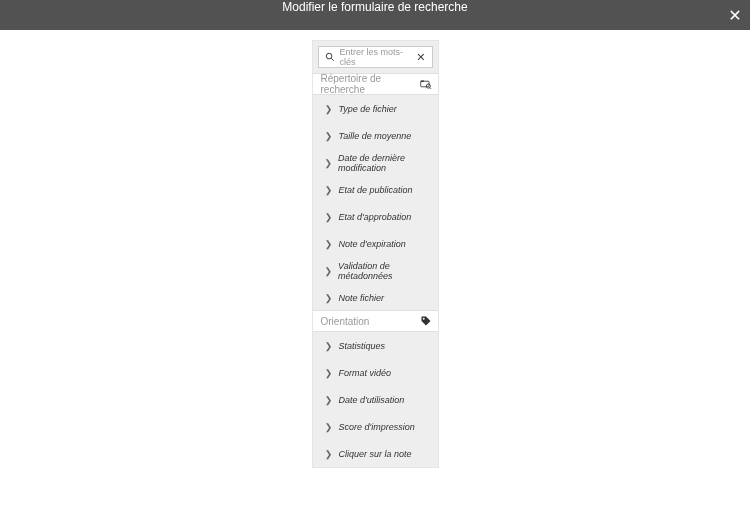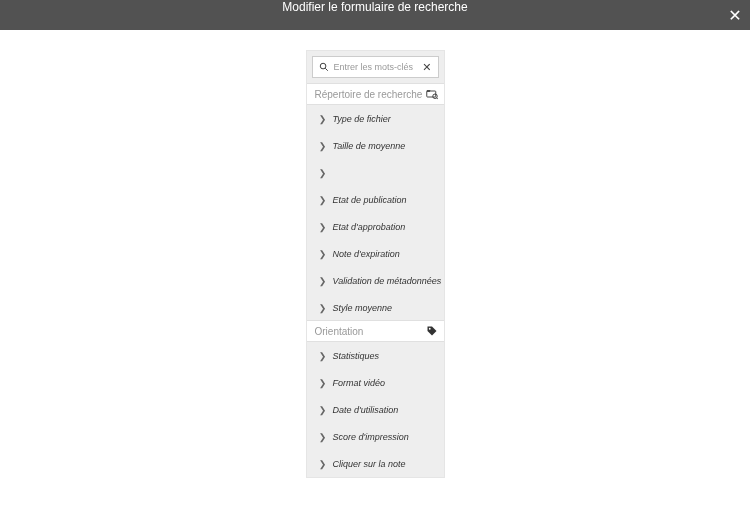--- a/index.html
+++ b/index.html
@@ -20,22 +20,22 @@
     width: 30px;
     height: 30px;
     display: flex;
     align-items: center;
     justify-content: center;
     cursor: pointer;
     font-size: 16px;
     color: #fff;
   }
   .panel {
-    width: 139px;
-    margin: 20px auto 0 auto;
+    width: 127px;
+    margin: 10px auto 0 auto;
     background: #a21caf;
     border: 1px solid #e5e5e5;
   }
   .search-wrap {
     padding: 5px;
     background: #eeeeee;
   }
   .search-box {
     background: #fff;
     border: 1px solid #ccc;
@@ -134,40 +134,41 @@
   <div class="facet">
     <span class="chev">❯</span>
     <span class="lbl">Type de fichier</span>
   </div>
   <div class="facet">
     <span class="chev">❯</span>
     <span class="lbl">Taille de moyenne</span>
   </div>
   <div class="facet">
     <span class="chev">❯</span>
+    <span class="lbl">Date de dernière modification</span>
   </div>
   <div class="facet">
     <span class="chev">❯</span>
     <span class="lbl">Etat de publication</span>
   </div>
   <div class="facet">
     <span class="chev">❯</span>
     <span class="lbl">Etat d'approbation</span>
   </div>
   <div class="facet">
     <span class="chev">❯</span>
     <span class="lbl">Note d'expiration</span>
   </div>
   <div class="facet">
     <span class="chev">❯</span>
     <span class="lbl">Validation de métadonnées</span>
   </div>
   <div class="facet">
     <span class="chev">❯</span>
-    <span class="lbl">Style moyenne</span>
+    <span class="lbl">Note fichier</span>
   </div>
 
   <div class="field-row">
     <span class="lbl">Orientation</span>
     <svg class="tag-icon" viewBox="0 0 16 16">
       <path d="M2 2 L8 2 L14 8 L8 14 L2 8 Z" fill="#333"></path>
       <circle cx="5" cy="5" r="1.2" fill="#fff"></circle>
     </svg>
   </div>
 

